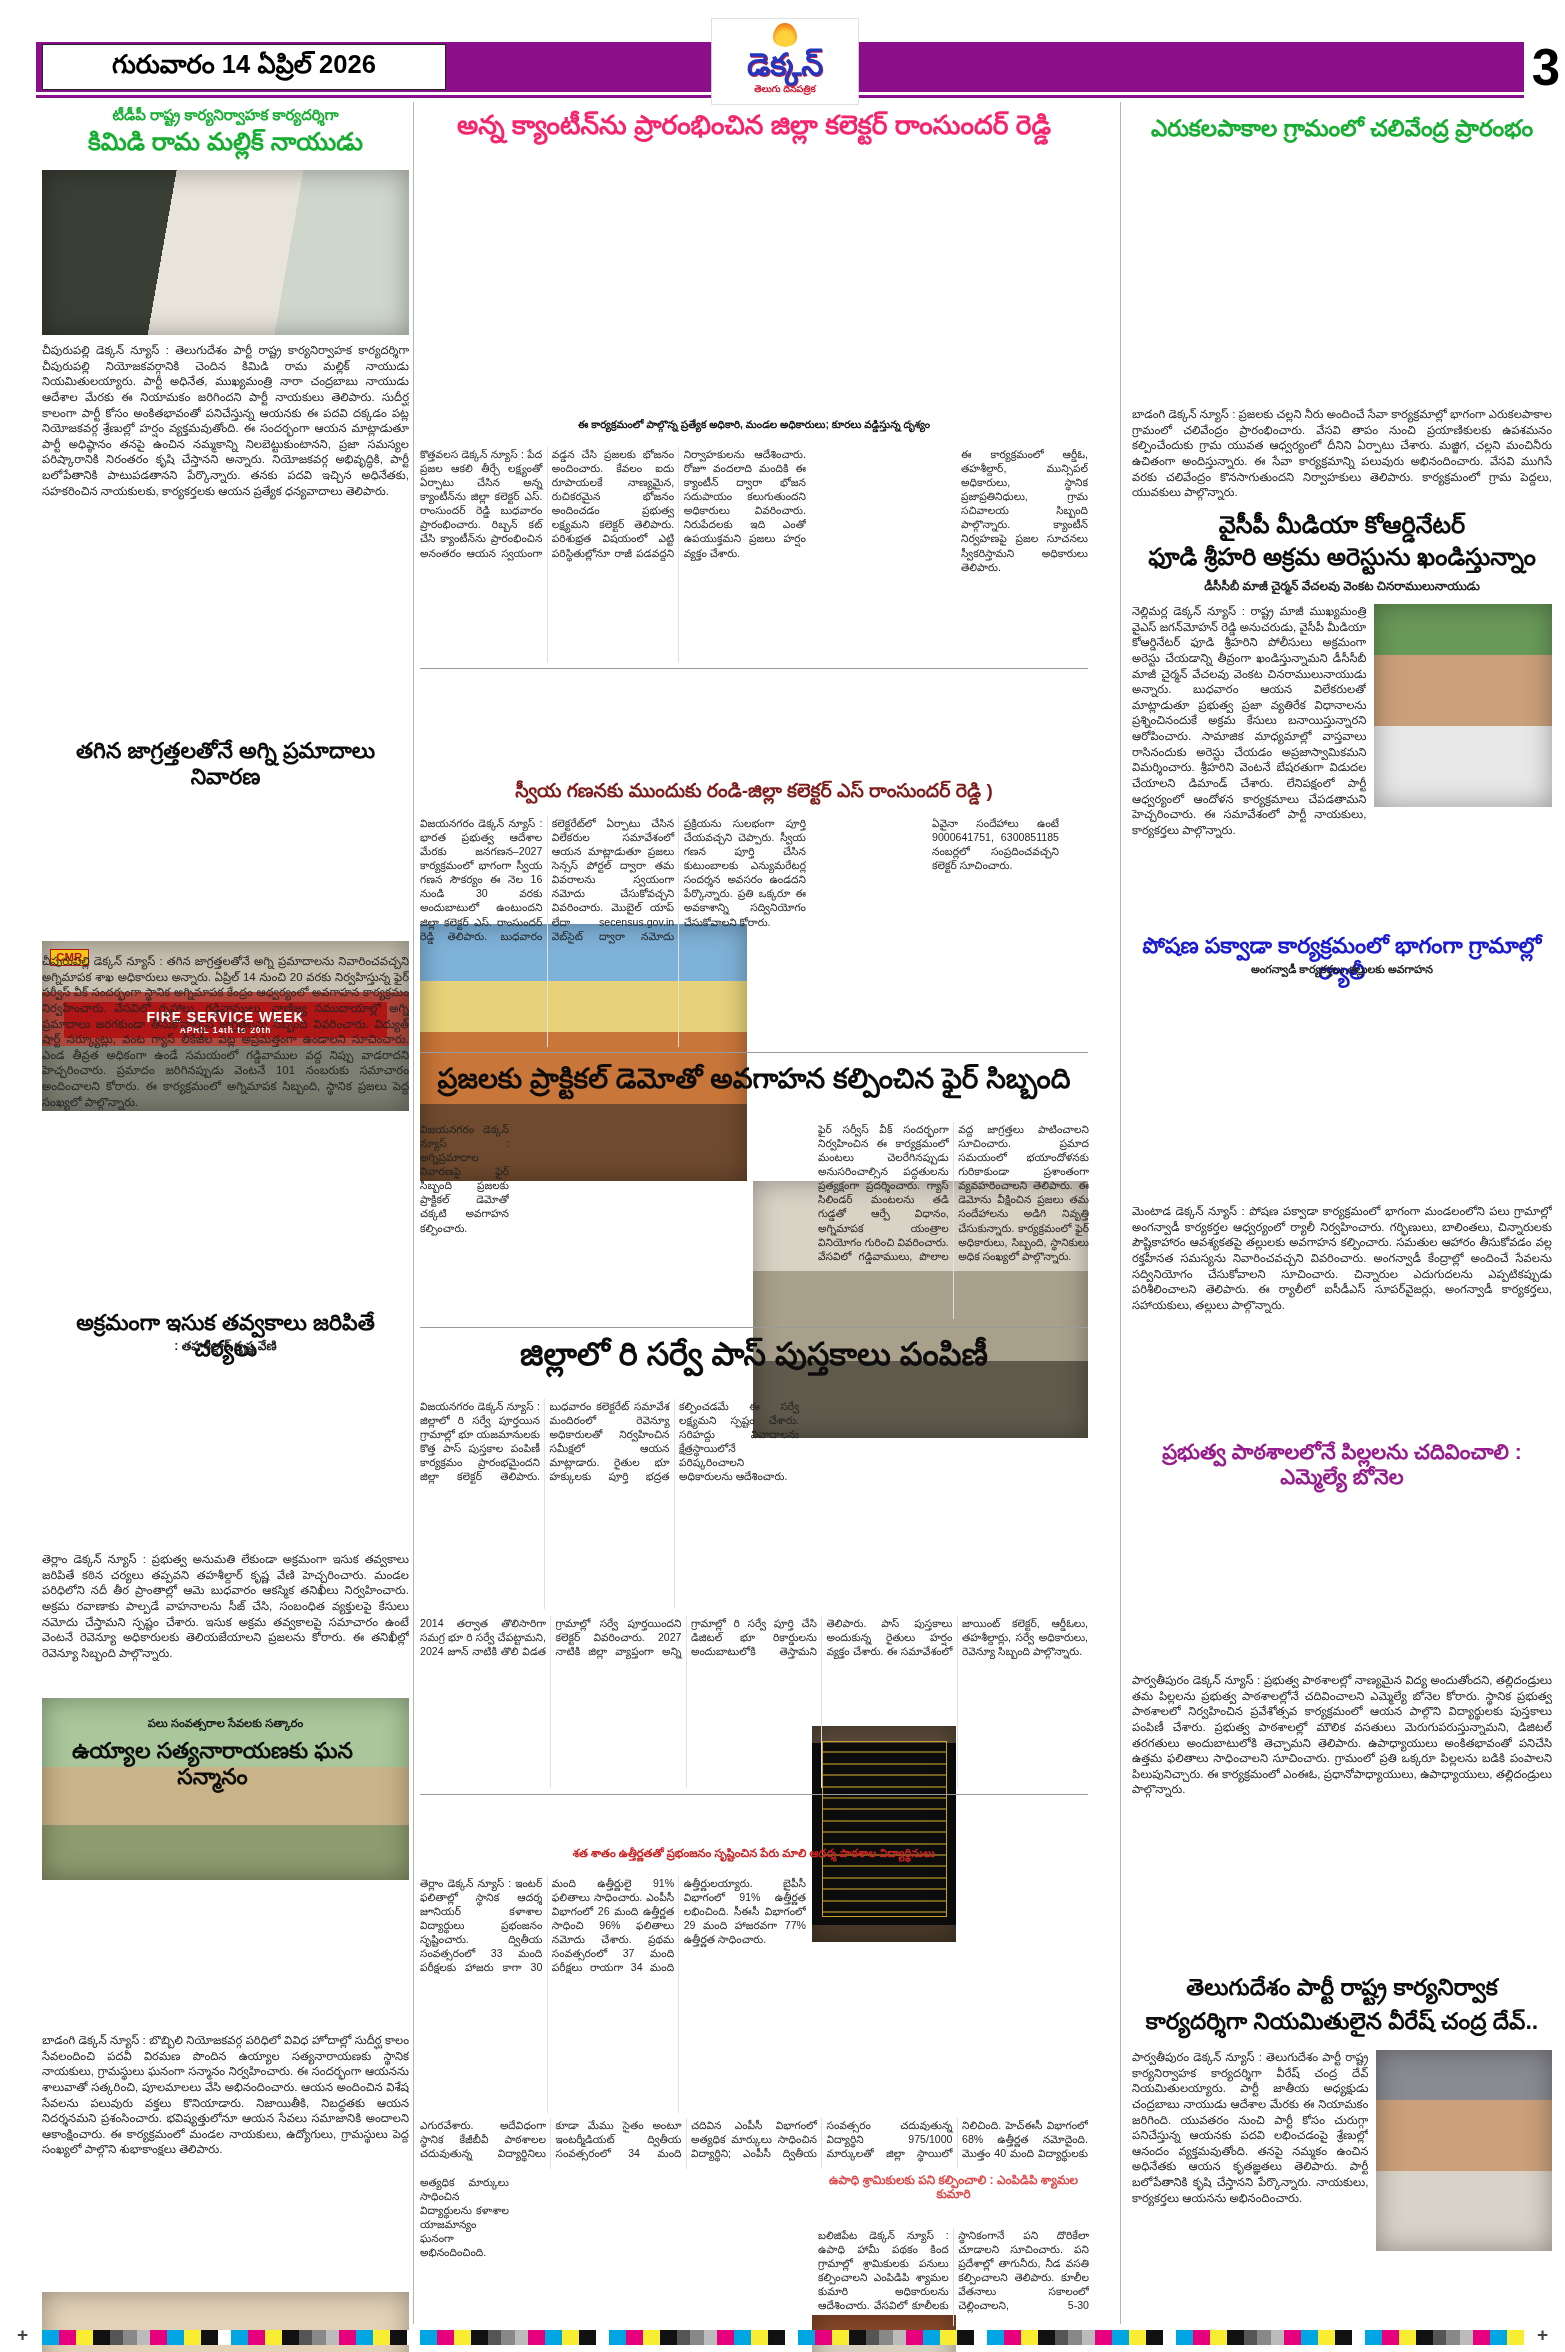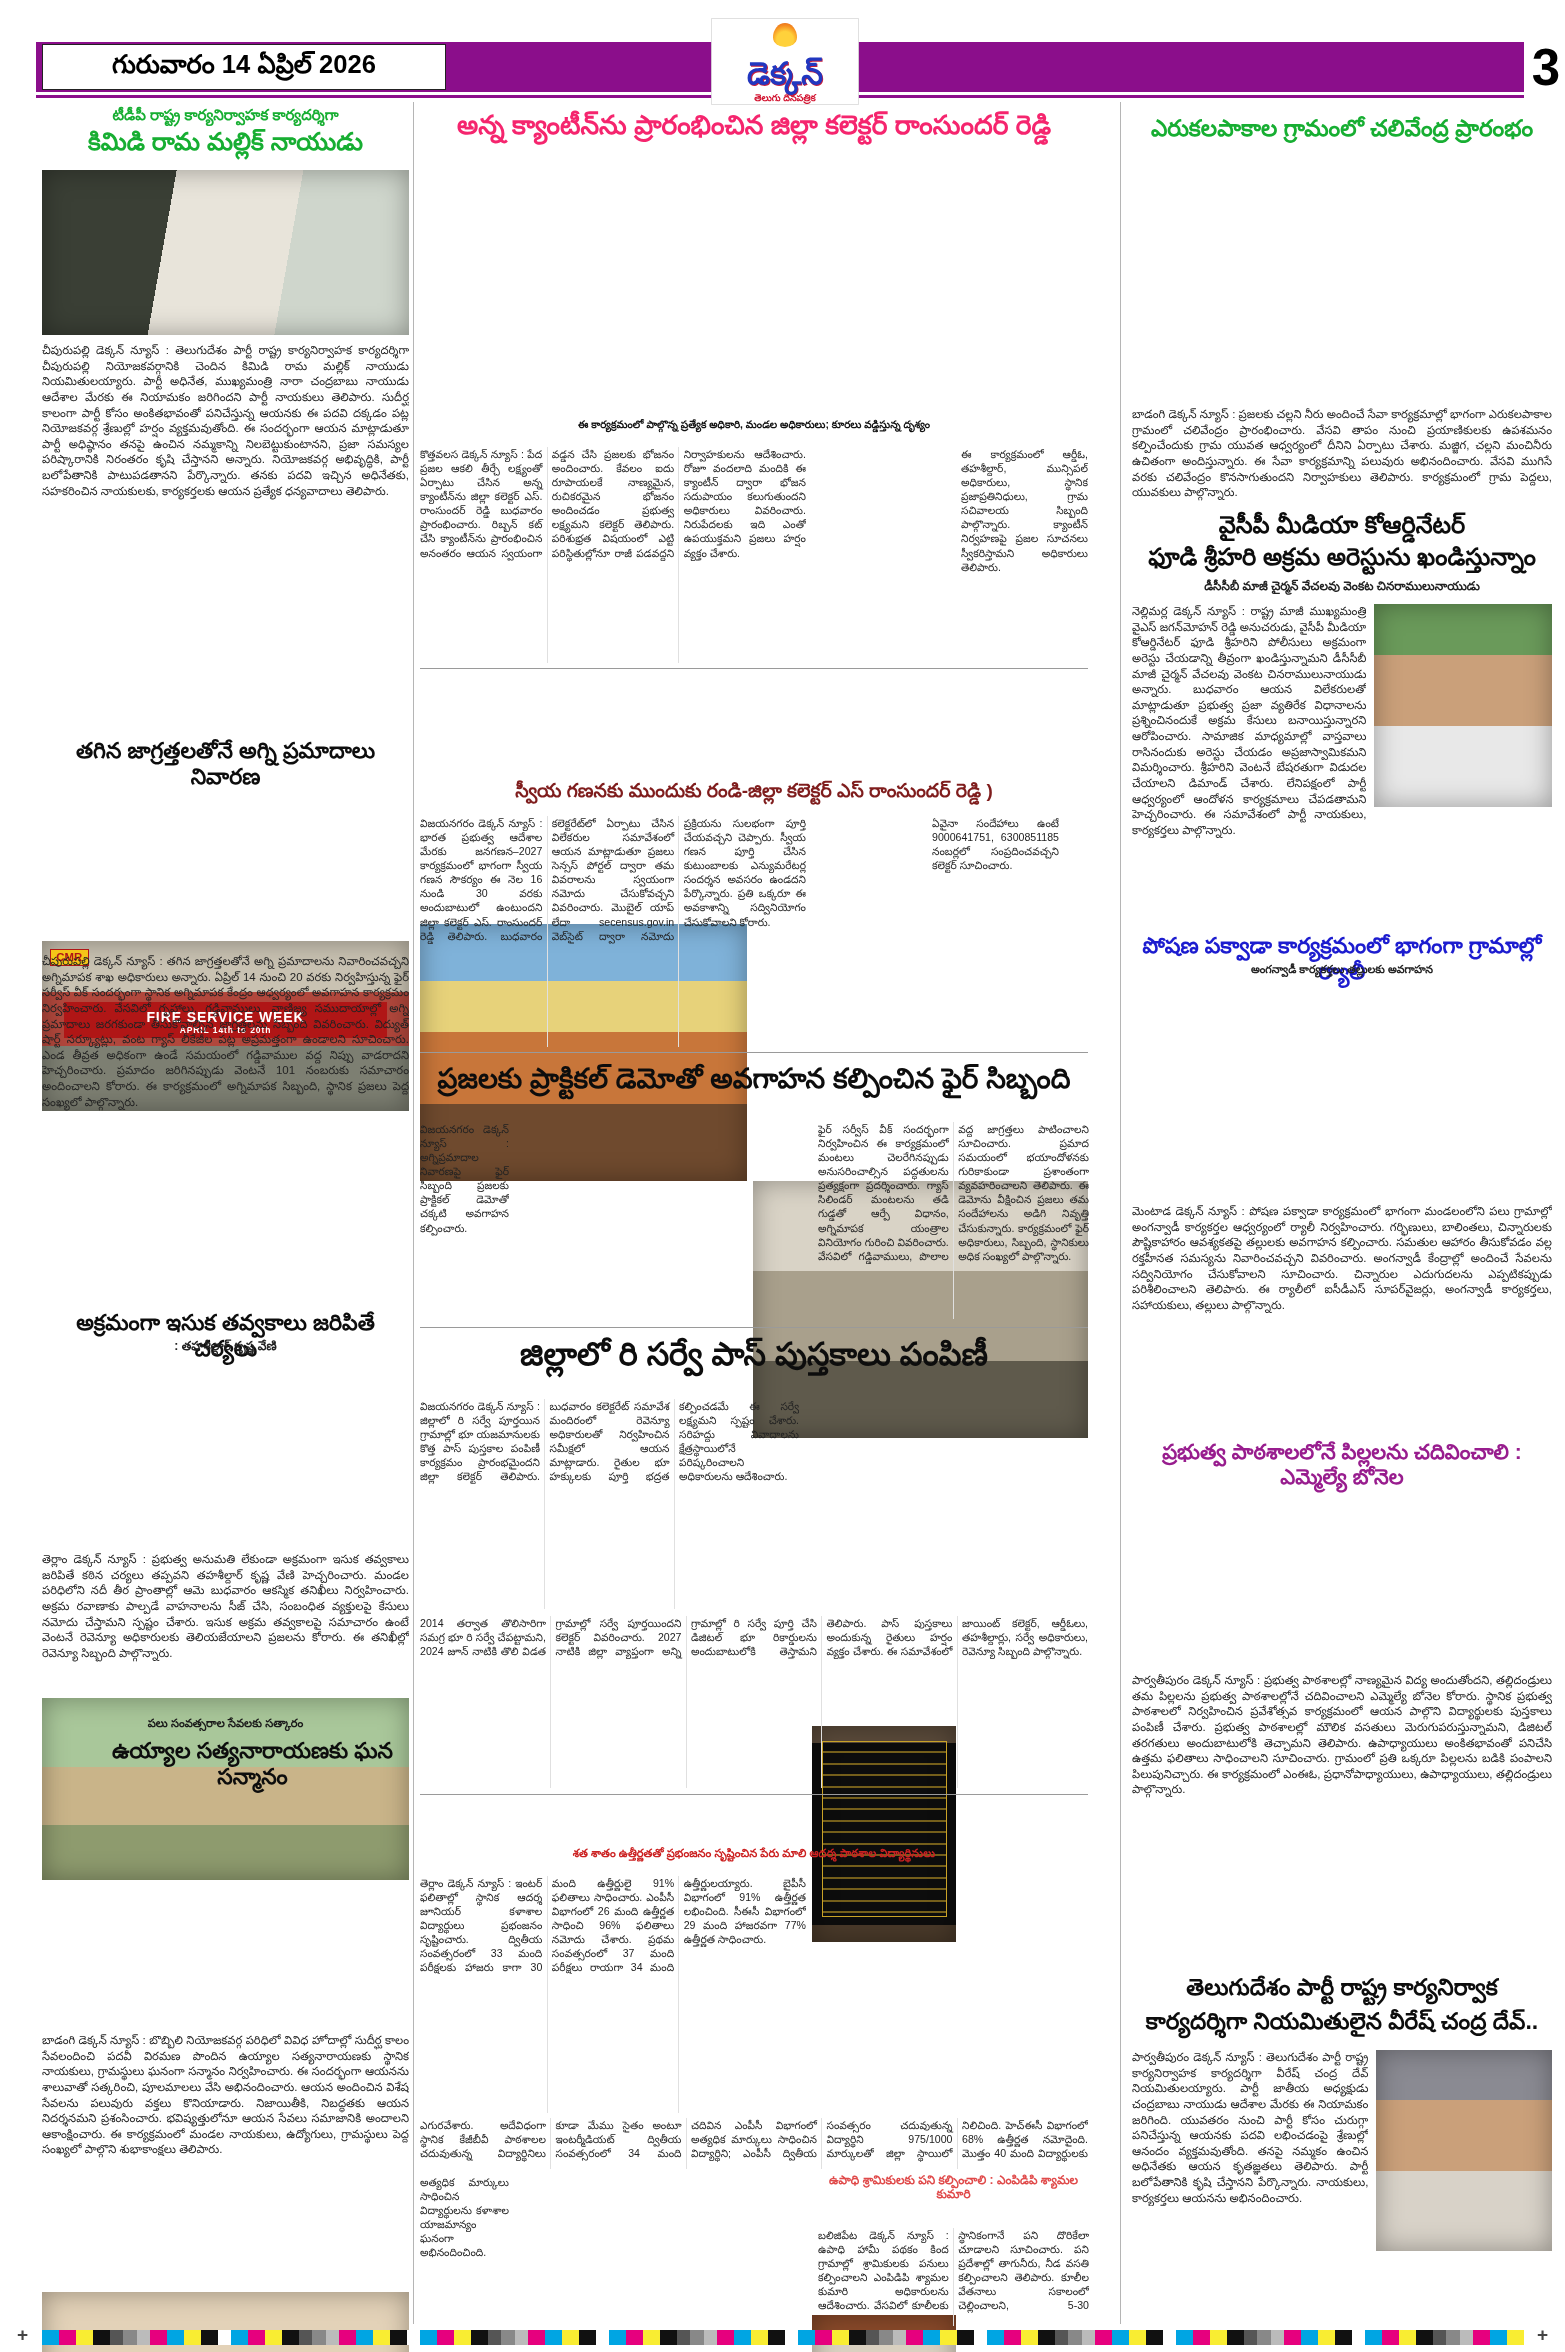--- a/index.html
+++ b/index.html
@@ -6,21 +6,21 @@
   .page{position:relative;width:1565px;height:2353px;background:#ffffff;margin:0 auto;
         font-family:"Liberation Sans","DejaVu Sans",sans-serif;color:#1a1a1a;overflow:hidden;}
   .abs{position:absolute;}
   
   .hbar{background:#8b0e8b;}
   .datebox{background:#fff;border:1.9px solid #222;display:flex;align-items:center;justify-content:center;
            font-weight:bold;font-size:25.6px;color:#000;}
   .masthead{background:#fff;text-align:center;line-height:1;padding-top:3.8px;box-shadow:0 0 0 0.9px #ddd;}
   .masthead .flame{width:24.6px;height:24.6px;margin:0 auto;border-radius:50% 50% 50% 50%/60% 60% 40% 40%;
            background:radial-gradient(circle at 50% 70%,#ffd13b 40%,#f58a1f 70%,#d8531a 100%);}
-  .masthead .mh-title{font-size:31px;font-weight:bold;color:#2137c0;text-shadow:0.9px 0.9px 0 #c41f3e;margin-top:11px;}
+  .masthead .mh-title{font-size:31px;font-weight:bold;color:#2137c0;text-shadow:0.9px 0.9px 0 #c41f3e;margin-top:2px;}
   .masthead .mh-tag{font-size:9.5px;color:#d2112e;font-weight:bold;margin-top:3.8px;}
   .pagenum{background:#fff;display:flex;align-items:center;justify-content:center;
            font-size:51px;font-weight:bold;color:#000;}
   
   .vrule{width:0.9px;background:#b5b5b5;}
   .hrule{height:0.9px;background:#9a9a9a;}
   
   .kicker{font-size:15px;font-weight:bold;text-align:center;}
   .hl{font-weight:bold;text-align:center;line-height:1.18;}
   .sub{font-size:12.3px;font-weight:bold;text-align:center;color:#222;}
@@ -98,21 +98,21 @@
     </div>
   </div>
   <div class="abs body-txt" style="left:42px;top:954px;width:367px;height:343px;">చీపురుపల్లి డెక్కన్ న్యూస్ : తగిన జాగ్రత్తలతోనే అగ్ని ప్రమాదాలను నివారించవచ్చని అగ్నిమాపక శాఖ అధికారులు అన్నారు. ఏప్రిల్ 14 నుంచి 20 వరకు నిర్వహిస్తున్న ఫైర్ సర్వీస్ వీక్ సందర్భంగా స్థానిక అగ్నిమాపక కేంద్రం ఆధ్వర్యంలో అవగాహన కార్యక్రమం నిర్వహించారు. వేసవిలో గృహాలు, గడ్డివాములు, వాణిజ్య సముదాయాల్లో అగ్ని ప్రమాదాలు జరగకుండా తీసుకోవాల్సిన జాగ్రత్తలను సిబ్బంది వివరించారు. విద్యుత్ షార్ట్ సర్క్యూట్లు, వంట గ్యాస్ లీకేజీల పట్ల అప్రమత్తంగా ఉండాలని సూచించారు. ఎండ తీవ్రత అధికంగా ఉండే సమయంలో గడ్డివాముల వద్ద నిప్పు వాడరాదని హెచ్చరించారు. ప్రమాదం జరిగినప్పుడు వెంటనే 101 నంబరుకు సమాచారం అందించాలని కోరారు. ఈ కార్యక్రమంలో అగ్నిమాపక సిబ్బంది, స్థానిక ప్రజలు పెద్ద సంఖ్యలో పాల్గొన్నారు.</div>
 
   <div class="abs hl c-black" style="left:42px;top:1310px;width:367px;font-size:22px;">అక్రమంగా ఇసుక తవ్వకాలు జరిపితే చర్యలు</div>
   <div class="abs sub" style="left:42px;top:1339px;width:367px;">: తహశీల్దార్ కృష్ణ వేణి</div>
   <div class="abs photo ph-sand" style="left:42px;top:1363px;width:367px;height:182px;"></div>
   <div class="abs body-txt" style="left:42px;top:1552px;width:367px;height:155px;">తెర్లాం డెక్కన్ న్యూస్ : ప్రభుత్వ అనుమతి లేకుండా అక్రమంగా ఇసుక తవ్వకాలు జరిపితే కఠిన చర్యలు తప్పవని తహశీల్దార్ కృష్ణ వేణి హెచ్చరించారు. మండల పరిధిలోని నదీ తీర ప్రాంతాల్లో ఆమె బుధవారం ఆకస్మిక తనిఖీలు నిర్వహించారు. అక్రమ రవాణాకు పాల్పడే వాహనాలను సీజ్ చేసి, సంబంధిత వ్యక్తులపై కేసులు నమోదు చేస్తామని స్పష్టం చేశారు. ఇసుక అక్రమ తవ్వకాలపై సమాచారం ఉంటే వెంటనే రెవెన్యూ అధికారులకు తెలియజేయాలని ప్రజలను కోరారు. ఈ తనిఖీల్లో రెవెన్యూ సిబ్బంది పాల్గొన్నారు.</div>
 
   <div class="abs kicker" style="left:42px;top:1717px;width:367px;font-size:11.4px;">పలు సంవత్సరాల సేవలకు సత్కారం</div>
-  <div class="abs hl c-black" style="left:42px;top:1738px;width:341px;font-size:22px;padding-left:40px;">ఉయ్యాల సత్యనారాయణకు ఘన సన్మానం</div>
+  <div class="abs hl c-black" style="left:42px;top:1738px;width:341px;font-size:22px;">ఉయ్యాల సత్యనారాయణకు ఘన సన్మానం</div>
   <div class="abs photo ph-felic" style="left:42px;top:1775px;width:367px;height:250px;"></div>
   <div class="abs body-txt" style="left:42px;top:2033px;width:367px;height:291px;">బాడంగి డెక్కన్ న్యూస్ : బొబ్బిలి నియోజకవర్గ పరిధిలో వివిధ హోదాల్లో సుదీర్ఘ కాలం సేవలందించి పదవీ విరమణ పొందిన ఉయ్యాల సత్యనారాయణకు స్థానిక నాయకులు, గ్రామస్థులు ఘనంగా సన్మానం నిర్వహించారు. ఈ సందర్భంగా ఆయనను శాలువాతో సత్కరించి, పూలమాలలు వేసి అభినందించారు. ఆయన అందించిన విశేష సేవలను పలువురు వక్తలు కొనియాడారు. నిజాయితీకి, నిబద్ధతకు ఆయన నిదర్శనమని ప్రశంసించారు. భవిష్యత్తులోనూ ఆయన సేవలు సమాజానికి అందాలని ఆకాంక్షించారు. ఈ కార్యక్రమంలో మండల నాయకులు, ఉద్యోగులు, గ్రామస్థులు పెద్ద సంఖ్యలో పాల్గొని శుభాకాంక్షలు తెలిపారు.</div>
 
   <div class="abs hl c-pink" style="left:420px;top:110px;width:668px;font-size:26.5px;">అన్న క్యాంటీన్‌ను ప్రారంభించిన జిల్లా కలెక్టర్ రాంసుందర్ రెడ్డి</div>
   <div class="abs photo ph-ribbon" style="left:420px;top:157px;width:327px;height:257px;"></div>
   <div class="abs photo ph-serve" style="left:753px;top:157px;width:335px;height:257px;"></div>
   <div class="abs caption" style="left:420px;top:418px;width:668px;">ఈ కార్యక్రమంలో పాల్గొన్న ప్రత్యేక అధికారి, మండల అధికారులు; కూరలు వడ్డిస్తున్న దృశ్యం</div>
   <div class="abs body-txt body-sm cols3" style="left:420px;top:447px;width:386px;height:216px;">కొత్తవలస డెక్కన్ న్యూస్ : పేద ప్రజల ఆకలి తీర్చే లక్ష్యంతో ఏర్పాటు చేసిన అన్న క్యాంటీన్‌ను జిల్లా కలెక్టర్ ఎస్. రాంసుందర్ రెడ్డి బుధవారం ప్రారంభించారు. రిబ్బన్ కట్ చేసి క్యాంటీన్‌ను ప్రారంభించిన అనంతరం ఆయన స్వయంగా వడ్డన చేసి ప్రజలకు భోజనం అందించారు. కేవలం ఐదు రూపాయలకే నాణ్యమైన, రుచికరమైన భోజనం అందించడం ప్రభుత్వ లక్ష్యమని కలెక్టర్ తెలిపారు. పరిశుభ్రత విషయంలో ఎట్టి పరిస్థితుల్లోనూ రాజీ పడవద్దని నిర్వాహకులను ఆదేశించారు. రోజూ వందలాది మందికి ఈ క్యాంటీన్ ద్వారా భోజన సదుపాయం కలుగుతుందని అధికారులు వివరించారు. నిరుపేదలకు ఇది ఎంతో ఉపయుక్తమని ప్రజలు హర్షం వ్యక్తం చేశారు.</div>
   <div class="abs photo ph-plaque" style="left:812px;top:445px;width:144px;height:216px;">
     <div class="plaque-inner"></div>

